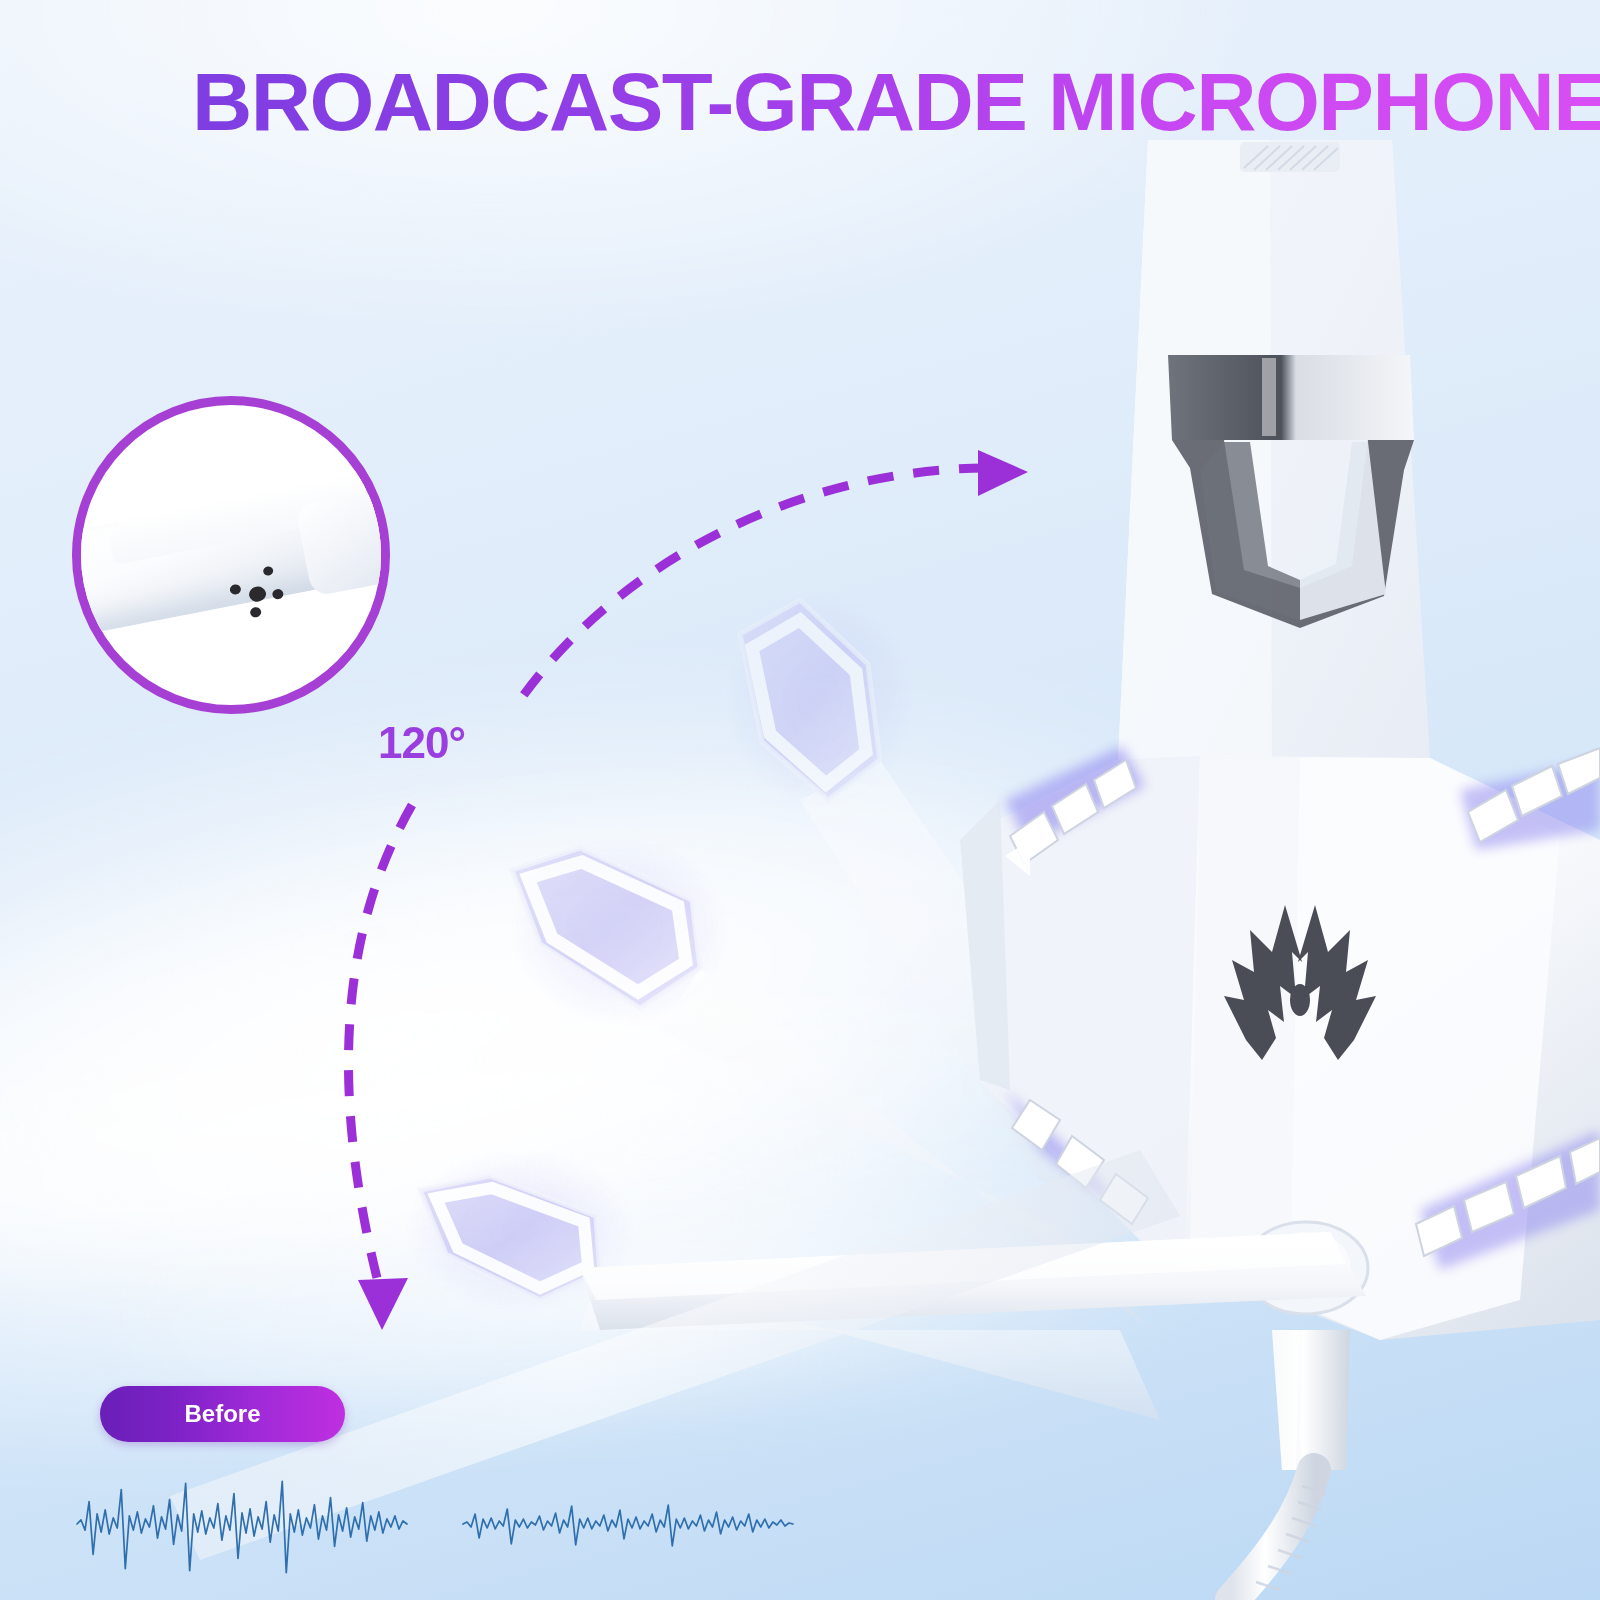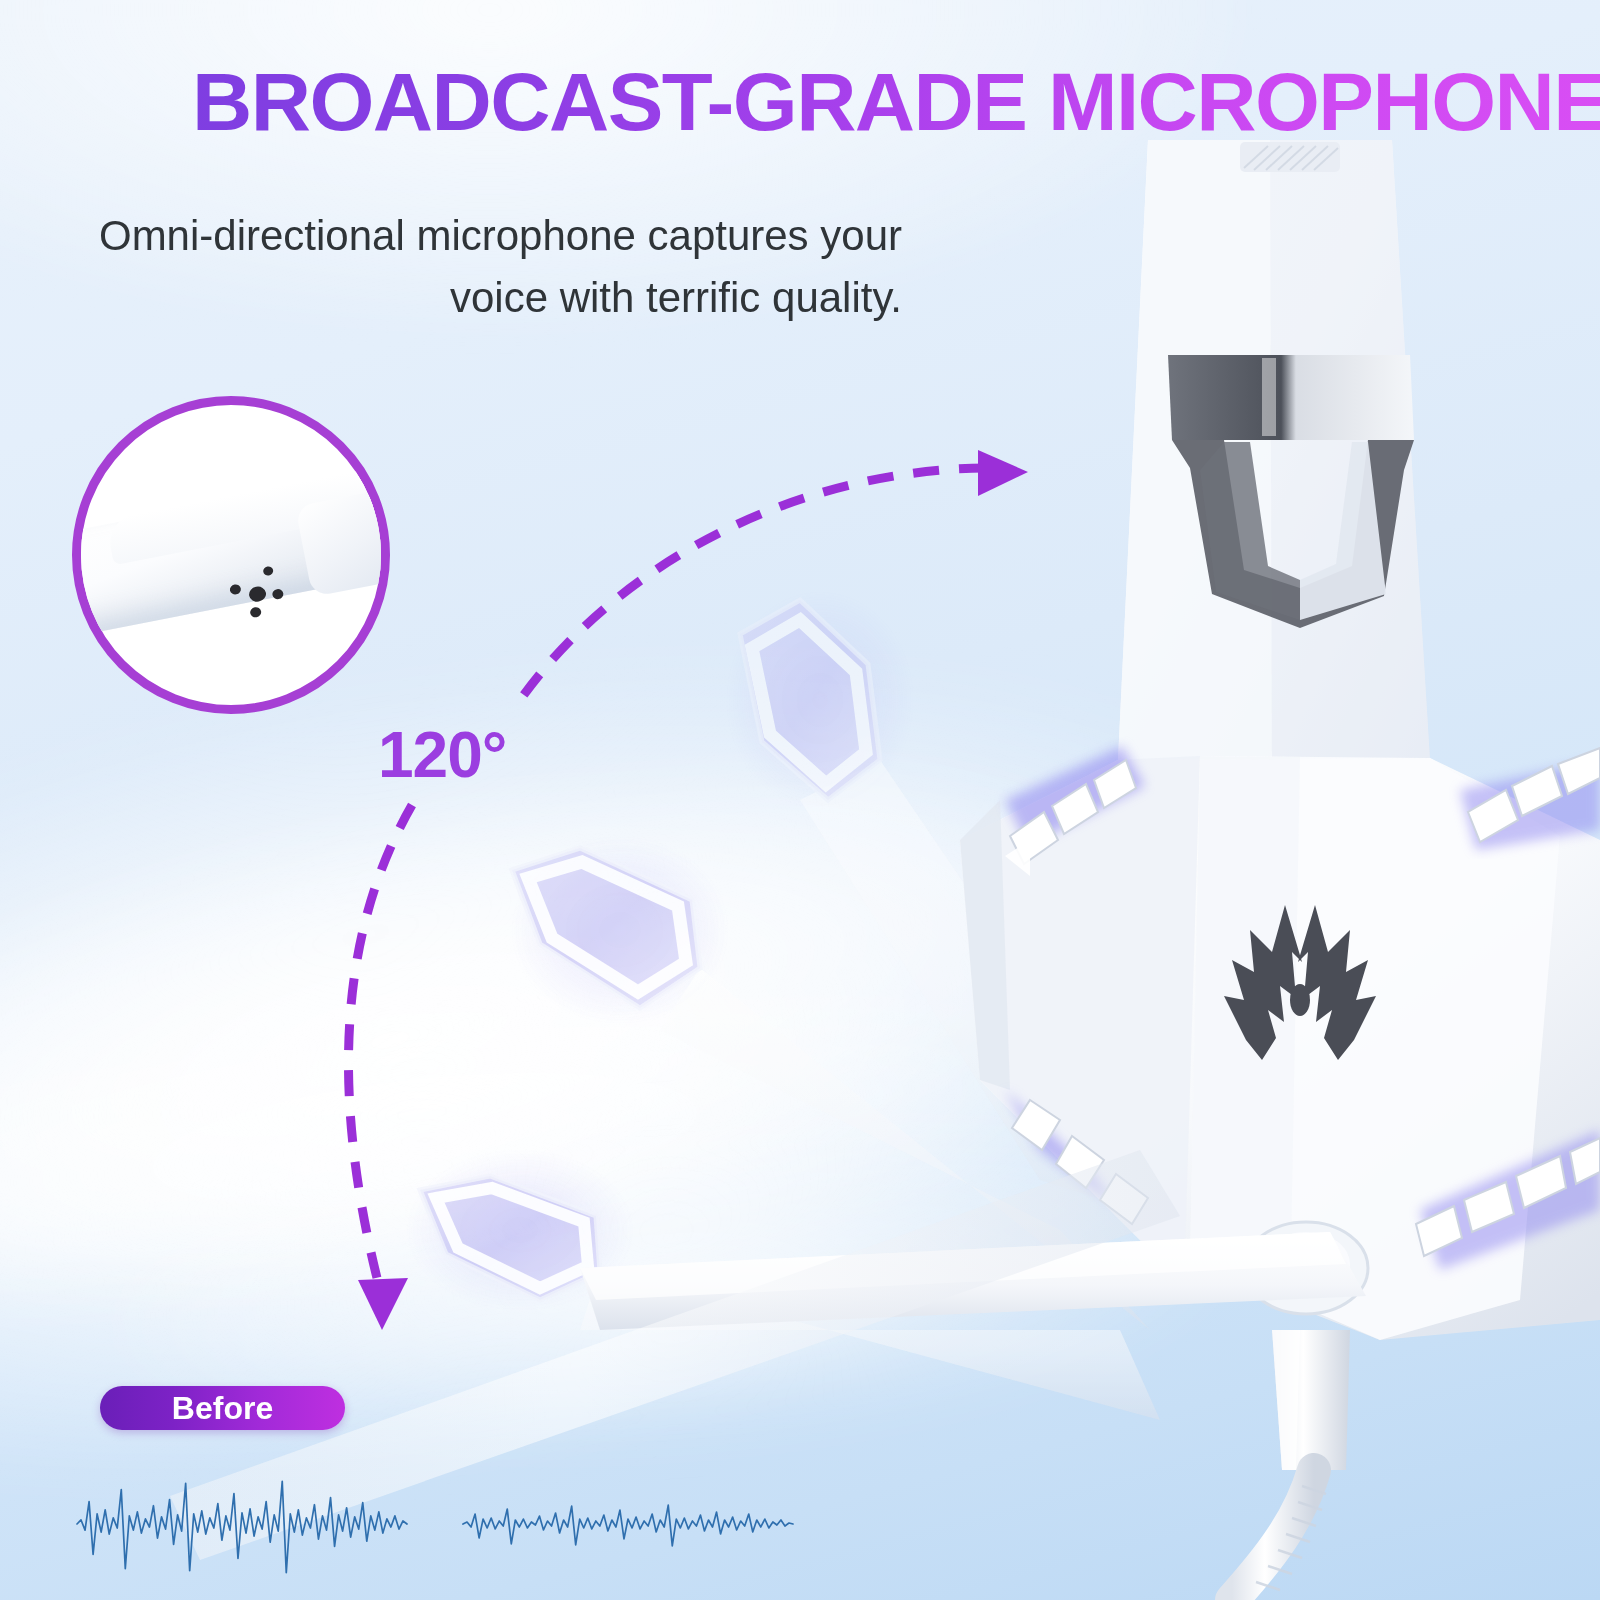--- a/index.html
+++ b/index.html
@@ -130,42 +130,42 @@
   .h-c { left:22px; top:22px; width:17px; height:15px; }
   .h-n { left:40px; top:4px;  width:10px; height:9px; }
   .h-w { left:4px;  top:16px; width:11px; height:10px; }
   .h-e { left:45px; top:28px; width:11px; height:10px; }
   .h-s { left:20px; top:42px; width:11px; height:10px; }
 
   
   .deg-label {
     position: absolute;
     left: 378px; top: 718px;
-    font-size: 64px;
+    font-size: 44px;
     font-weight: 700;
     color: #9b3ee0;
     letter-spacing: -1px;
   }
 
   
   .arc-svg { position:absolute; left:0; top:0; width:1600px; height:1600px; }
 
   
   .headset { position:absolute; left:0; top:0; width:1600px; height:1600px; }
 
   
   .badge {
     position: absolute;
-    height: 44px;
+    height: 56px;
     border-radius: 32px;
     display: flex;
     align-items: center;
     justify-content: center;
     color: #ffffff;
-    font-size: 32px;
+    font-size: 24px;
     font-weight: 700;
     background: linear-gradient(90deg, #6a1fb8 0%, #7d22c6 30%, #a12ad8 65%, #bf2fe0 100%);
     box-shadow: 0 3px 9px rgba(110,30,170,.26);
   }
   .badge-before { left: 100px; top: 1386px; width: 245px; }
   .badge-after  { left: 485px; top: 1386px; width: 245px; }
 
   .wave-box { position: absolute; }
   .wave-before { left: 72px; top: 1466px; width: 340px; height: 116px; }
   .wave-after  { left: 458px; top: 1466px; width: 340px; height: 116px; }
@@ -380,21 +380,20 @@
   <svg class="arc-svg" viewBox="0 0 1600 1600">
     <path d="M 985 468 C 800 470, 620 560, 520 700" stroke="#9b2fd8" stroke-width="9" fill="none" stroke-dasharray="26 20" stroke-linecap="butt"></path>
     <path d="M 412 805 C 340 930, 330 1090, 378 1282" stroke="#9b2fd8" stroke-width="9" fill="none" stroke-dasharray="26 20" stroke-linecap="butt"></path>
 
     <path d="M 978 450 L 1028 472 L 978 496 Z" fill="#9b2fd8"></path>
 
     <path d="M 358 1280 L 408 1278 L 382 1330 Z" fill="#9b2fd8"></path>
   </svg>
 
   <div class="headline">BROADCAST-GRADE MICROPHONE</div>
-  <div class="subhead">Omni-directional microphone captures your voice with terrific quality.</div>
 
   <div class="mic-inset">
     <div class="inset-boom"></div>
     <div class="inset-boom-top"></div>
     <div class="inset-cap"></div>
     <div class="mic-holes">
       <i class="h-c"></i>
       <i class="h-n"></i>
       <i class="h-w"></i>
       <i class="h-e"></i>

